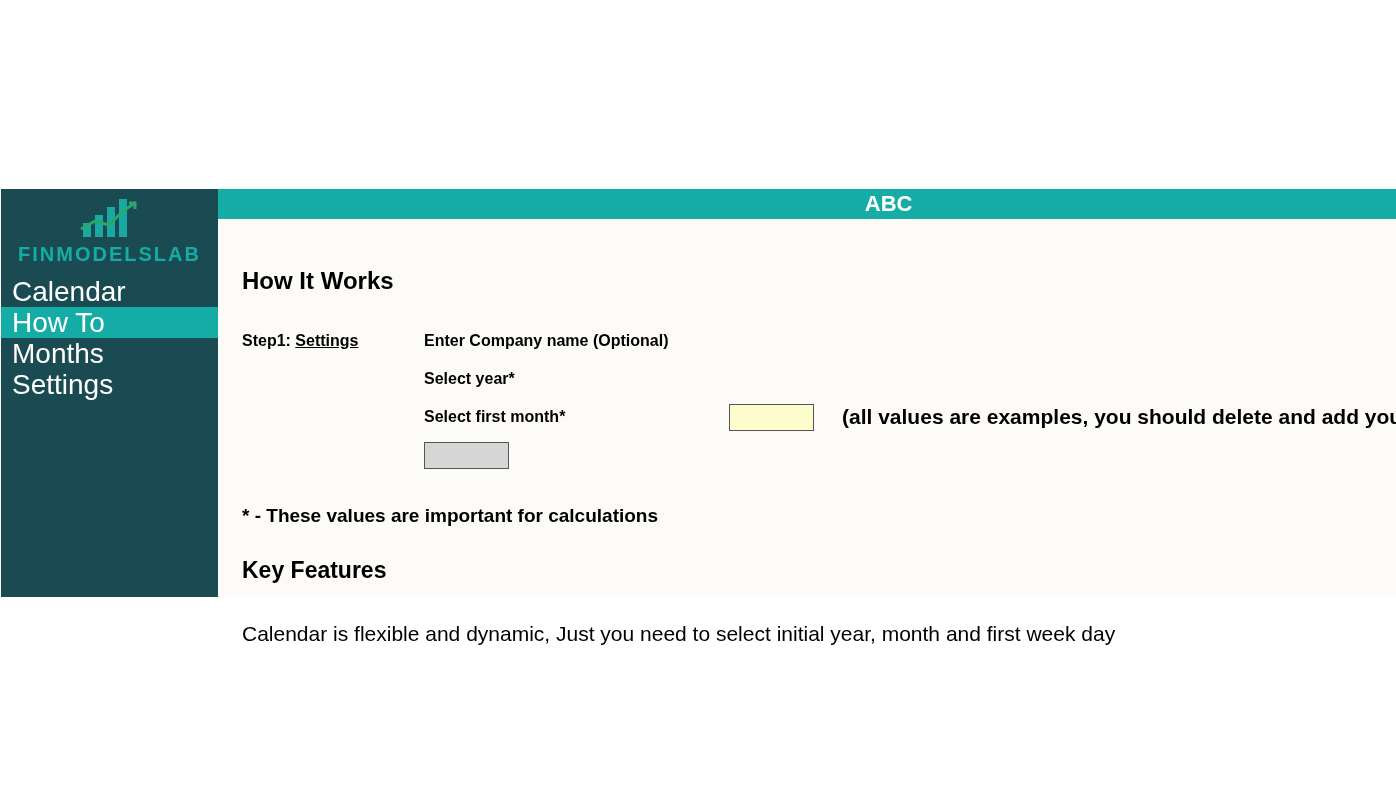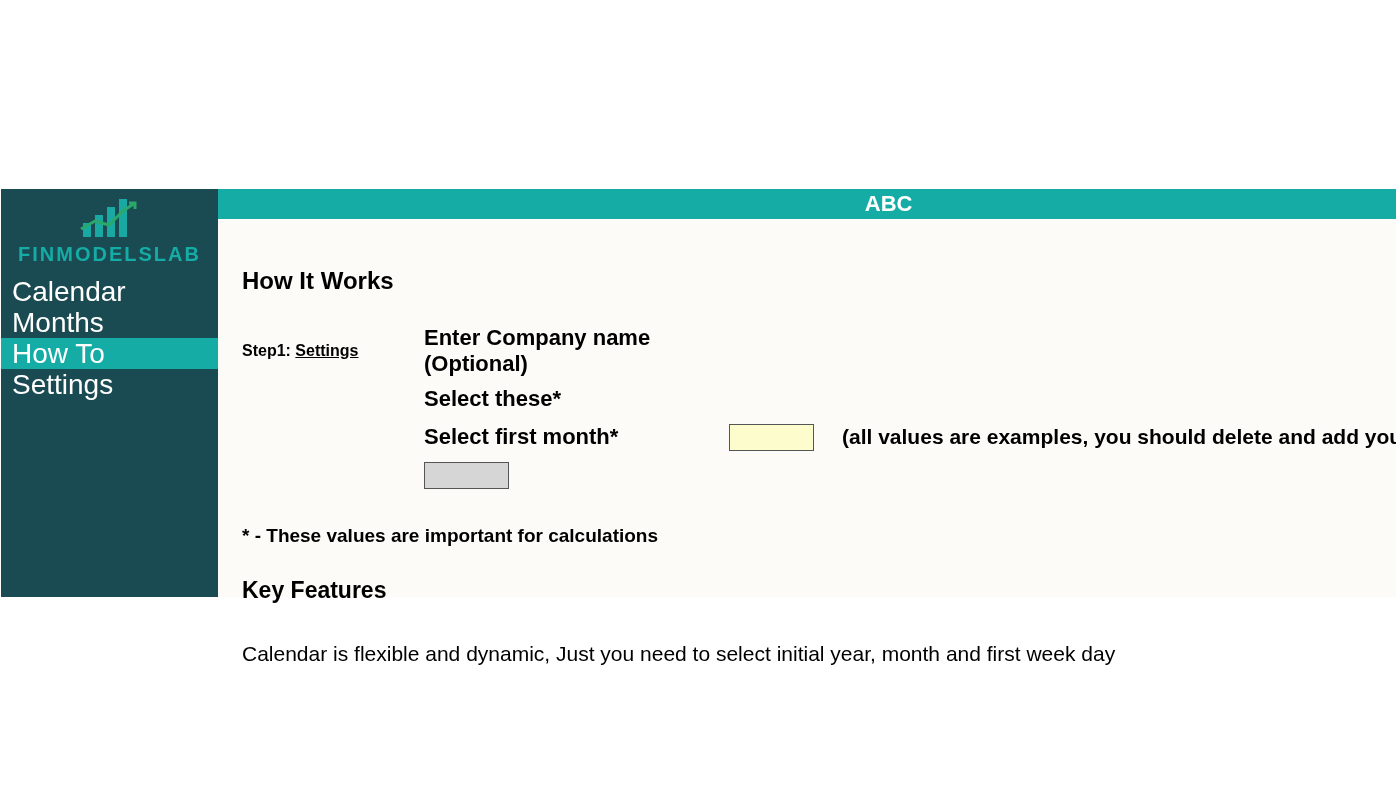--- a/index.html
+++ b/index.html
@@ -89,21 +89,21 @@
   }
   .instr-row {
     display: flex;
     align-items: center;
     margin-bottom: 6px;
     min-height: 32px;
   }
   .instr-spacer { width: 182px; flex-shrink: 0; }
   .instr-text {
     font-weight: 700;
-    font-size: 22px;
+    font-size: 16px;
     width: 305px;
     flex-shrink: 0;
   }
   .instr-cell {
     width: 85px;
     flex-shrink: 0;
     margin-right: 28px;
   }
   .cell-box {
     width: 85px;
@@ -146,25 +146,25 @@
         <rect x="64" y="6" width="8" height="38" fill="#1aa8a2"></rect>
         <polyline points="26,36 40,28 54,32 68,18 80,10" fill="none" stroke="#2aa86b" stroke-width="3"></polyline>
         <polyline points="74,10 80,10 80,16" fill="none" stroke="#2aa86b" stroke-width="3"></polyline>
       </svg>
       <div class="logo-text">FINMODELSLAB</div>
     </div>
 
     <div class="nav-item">
       <span>Calendar</span>
     </div>
+    <div class="nav-item active">
+      <span>How To</span>
+    </div>
     <div class="nav-item">
       <span>Months</span>
-    </div>
-    <div class="nav-item active">
-      <span>How To</span>
     </div>
     <div class="nav-item">
       <span>Settings</span>
     </div>
   </div>
 
   <div class="main">
     <div class="header-bar">ABC</div>
 
     <div class="content">
@@ -175,21 +175,21 @@
         <div class="instr-spacer step-label">
           <span>Step1: </span><span class="step-link">Settings</span>
         </div>
         <div class="instr-text">Enter Company name (Optional)</div>
         <div class="instr-cell"></div>
         <div class="instr-note"></div>
       </div>
 
       <div class="instr-row">
         <div class="instr-spacer"></div>
-        <div class="instr-text">Select these*</div>
+        <div class="instr-text">Select year*</div>
         <div class="instr-cell"></div>
         <div class="instr-note"></div>
       </div>
 
       <div class="instr-row">
         <div class="instr-spacer"></div>
         <div class="instr-text">Select first month*</div>
         <div class="instr-cell">
           <div class="cell-box cell-yellow"></div>
         </div>

